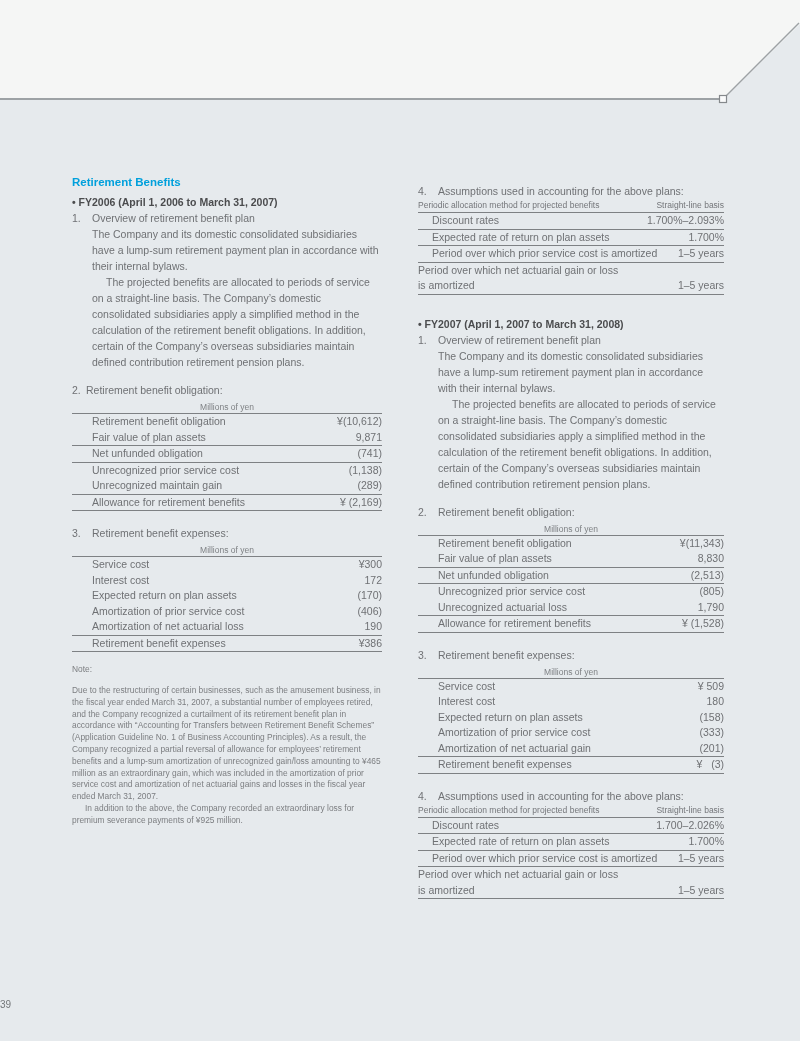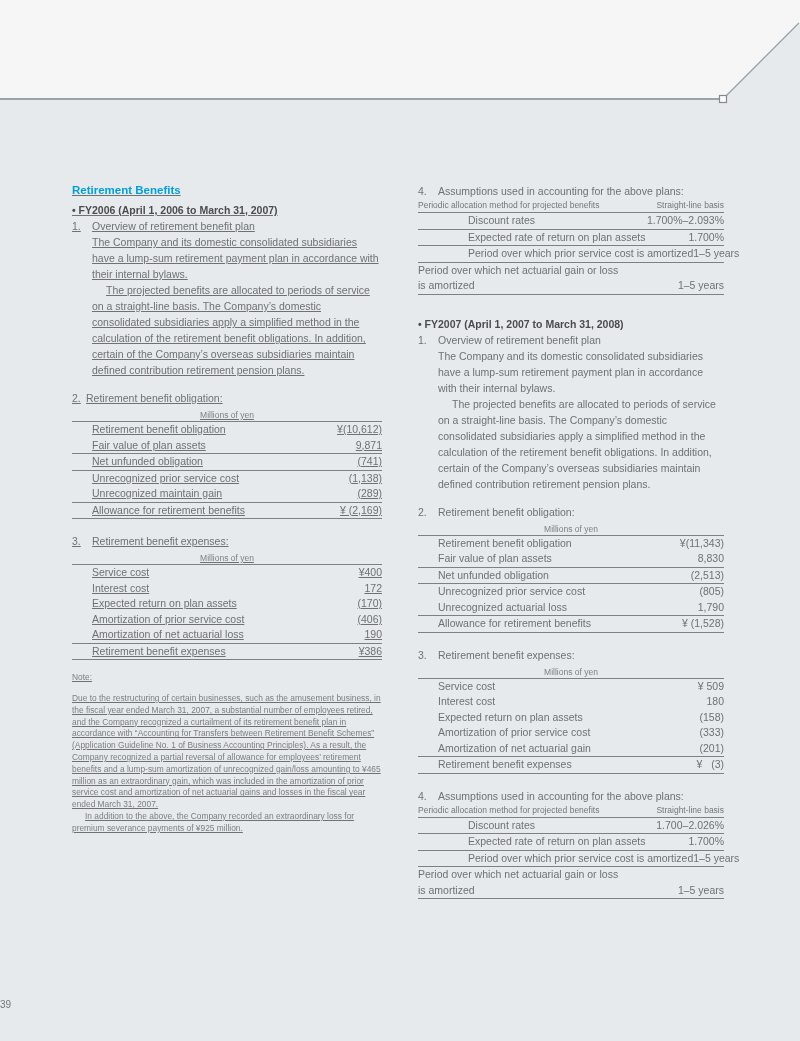--- a/index.html
+++ b/index.html
@@ -4,38 +4,38 @@
 <style>
   html,body{margin:0;padding:0;background:#cfd4d8;}
   .page{
     position:relative;width:800px;height:1041px;margin:0 auto;
     background:#e6eaed;overflow:hidden;
     font-family:"Liberation Sans","DejaVu Sans",sans-serif;
     color:#6f7174;
   }
   .deco{position:absolute;top:0;left:0;display:block;}
   .col{position:absolute;font-size:10.5px;line-height:16px;}
-  .col-left{left:72px;top:183px;width:310px;text-decoration:underline;}
+  .col-left{left:72px;top:175px;width:310px;}
   .col-right{left:418px;top:183px;width:306px;}
   .doc-title{font-size:11.5px;line-height:14px;font-weight:bold;color:#00a0dc;margin:0 0 5px 0;}
   .fy-heading{font-weight:bold;color:#4b4c4e;}
   .num-line{display:flex;}
   .num-line .num{flex:0 0 20px;}
   .num-line .num.narrow{flex:0 0 14px;}
   .num-line .htext{flex:1;}
   .body-text{padding-left:20px;}
   .body-text p{margin:0;}
   .body-text p.indent{text-indent:14px;}
   .sec{margin-top:12px;}
   .sec.gap14{margin-top:14px;}
   .fy-block{margin-top:21px;}
   .unit{font-size:8.5px;line-height:12px;margin-top:3px;text-align:center;color:#7e8184;}
   .trow{display:flex;justify-content:space-between;align-items:baseline;line-height:15.5px;height:15.5px;}
   .trow .tlabel{padding-left:20px;white-space:nowrap;}
-  .trow.flush .tlabel{padding-left:14px;margin-left:36px;}
+  .trow.flush .tlabel{padding-left:14px;}
   .trow .tval{white-space:nowrap;}
   .rule-b{border-bottom:1px solid #7e8184;}
   .rule-t{border-top:1px solid #7e8184;}
   .ahead{display:flex;justify-content:space-between;align-items:center;font-size:8.5px;line-height:13px;height:13px;color:#74767a;}
   .arow2 .l1{line-height:15.5px;height:15.5px;}
   .arow2 .l2{display:flex;justify-content:space-between;line-height:15.5px;height:15.5px;}
   .note{display:flex;margin-top:12px;font-size:8.4px;line-height:11.8px;color:#7c7e81;flex-direction:column;}
   .note-label{flex:0 0 21px;}
   .note-body{flex:1;}
   .note-body p{margin:0;}
@@ -105,21 +105,21 @@
 
     <div class="sec gap14">
       <div class="num-line">
         <span class="num">3.</span>
         <span class="htext">Retirement benefit expenses:</span>
       </div>
       <div class="unit">Millions of yen</div>
       <div>
         <div class="trow rule-t">
           <span class="tlabel">Service cost</span>
-          <span class="tval">¥400</span>
+          <span class="tval">¥300</span>
         </div>
         <div class="trow">
           <span class="tlabel">Interest cost</span>
           <span class="tval">172</span>
         </div>
         <div class="trow">
           <span class="tlabel">Expected return on plan assets</span>
           <span class="tval">(170)</span>
         </div>
         <div class="trow">

